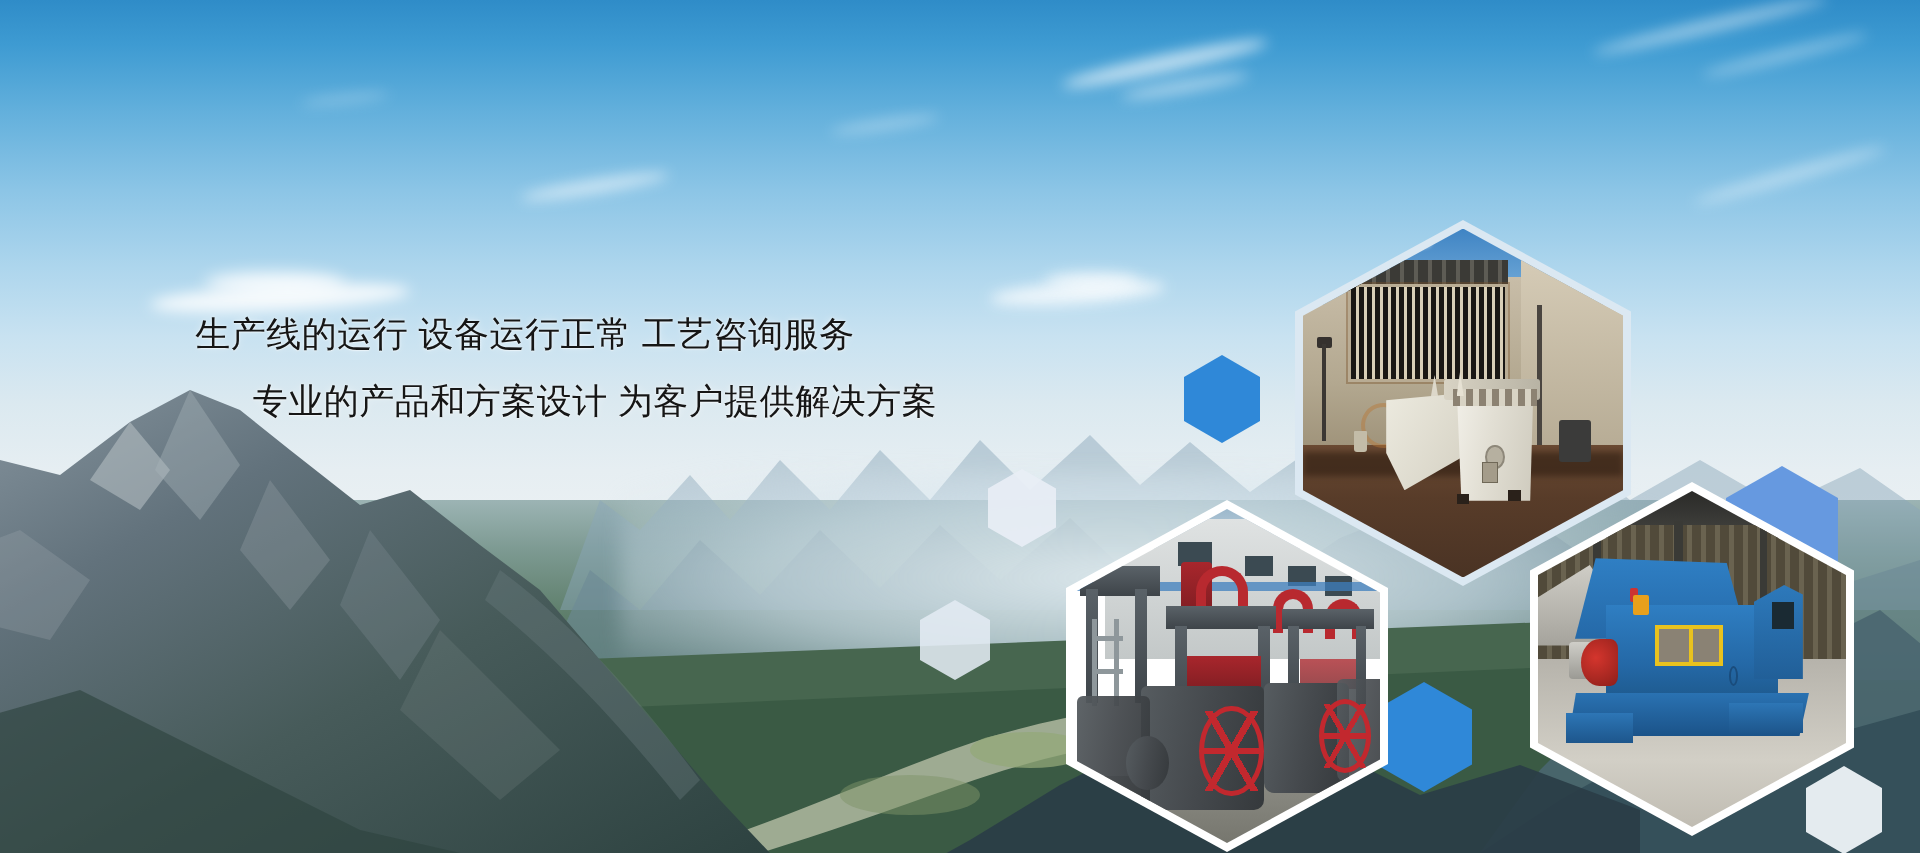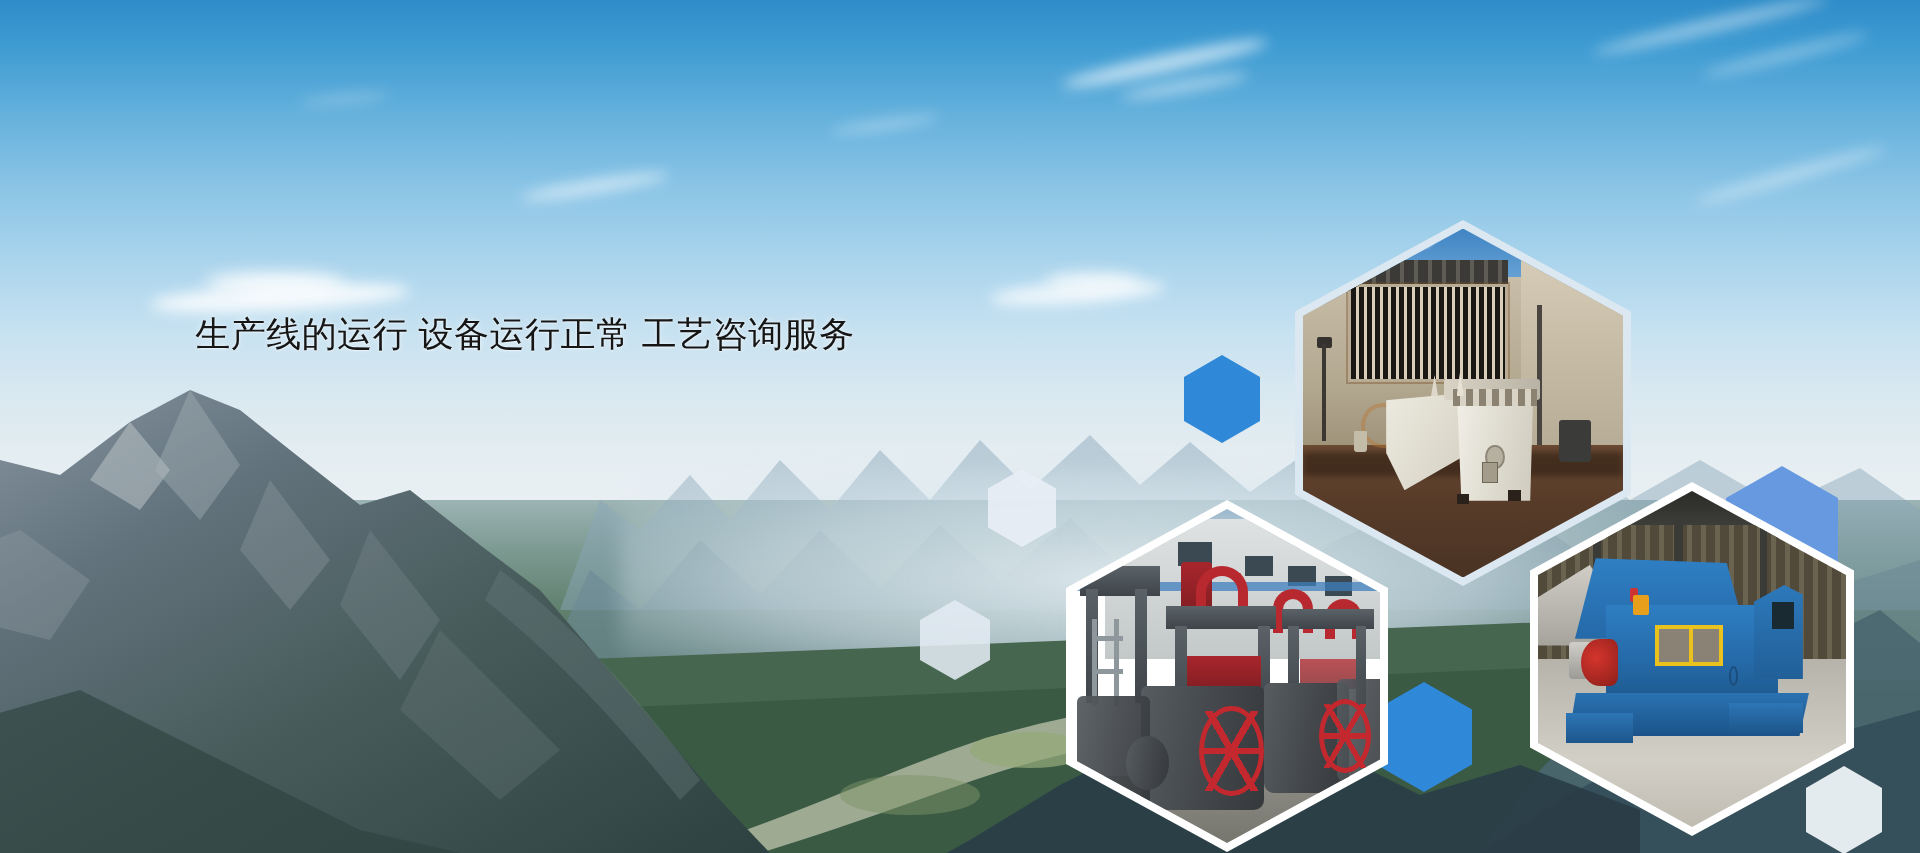--- a/index.html
+++ b/index.html
@@ -360,20 +360,21 @@
     </svg>
 
     <svg class="fg-ridge-bottom" viewBox="0 0 760 200" preserveAspectRatio="none">
       <path d="M0,200 L90,150 L180,95 L270,50 L360,85 L450,60 L540,105
                L640,75 L760,120 L760,200 Z" fill="#2a3d46" opacity="0.92"></path>
     </svg>
   </div>
 
   <div class="headlines">
     <div class="headline headline-1">生产线的运行 设备运行正常 工艺咨询服务</div>
+    <div class="headline headline-2">专业的产品和方案设计  为客户提供解决方案</div>
   </div>
 
   <div class="hex hex-deco" style="left:1184px; top:355px; width:76px; height:88px; background:#2f88d8;"></div>
 
   <div class="hex hex-deco" style="left:988px; top:469px; width:68px; height:78px; background:#e8eef5; opacity:.92;"></div>
 
   <div class="hex hex-deco" style="left:920px; top:600px; width:70px; height:80px; background:#e2eaf2; opacity:.88;"></div>
 
   <div class="hex hex-deco" style="left:1376px; top:682px; width:96px; height:110px; background:#2f88d8;"></div>
 

